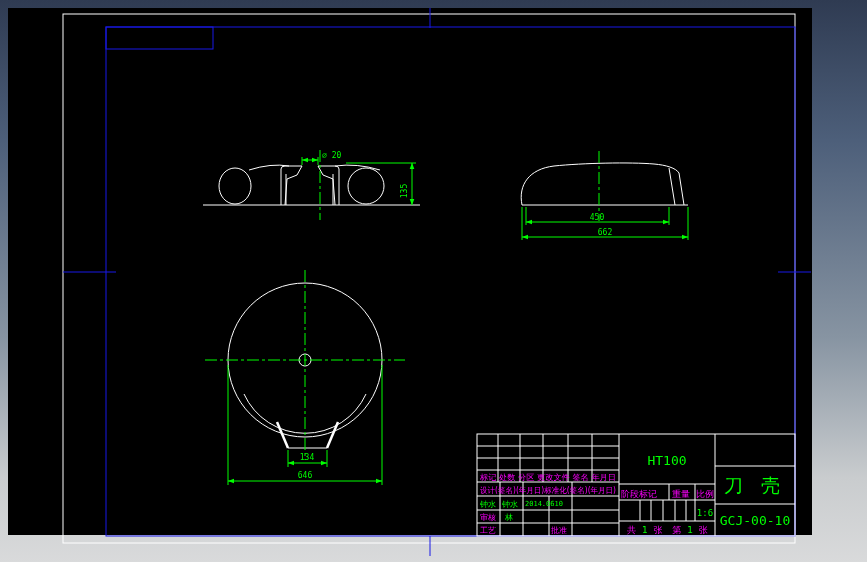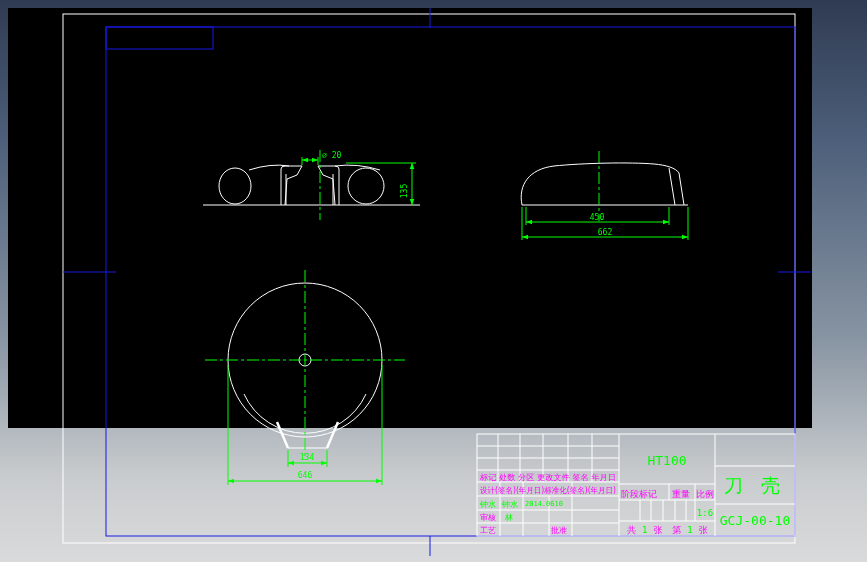--- a/index.html
+++ b/index.html
@@ -2,21 +2,21 @@
 <html><head>
 <meta charset="utf-8">
 <style>
   html,body{margin:0;padding:0;}
   body{
     width:867px;height:562px;overflow:hidden;position:relative;
     background:linear-gradient(180deg,#2f3b52 0%,#4d5f7a 25%,#8794a2 60%,#c9ccce 85%,#d9dadb 100%);
     font-family:"DejaVu Sans",sans-serif;
   }
   .canvas{
-    position:absolute;left:8px;top:8px;width:804px;height:420px;
+    position:absolute;left:8px;top:8px;width:804px;height:527px;
     background:#000000;
   }
   svg{display:block;}
   .w{stroke:#ffffff;fill:none;stroke-width:1;}
   .wt{stroke:#ffffff;fill:none;stroke-width:2.5;}
   .b{stroke:#1818e6;fill:none;stroke-width:1;}
   .g{stroke:#00ff00;fill:none;stroke-width:1;}
   .cl{stroke:#00ff00;fill:none;stroke-width:1;stroke-dasharray:12 3 3 3;}
   .dimtext{fill:#00ff00;font-family:"DejaVu Sans Mono",monospace;font-size:8px;}
   .mag{fill:#ff00ff;font-family:"DejaVu Sans",sans-serif;}

